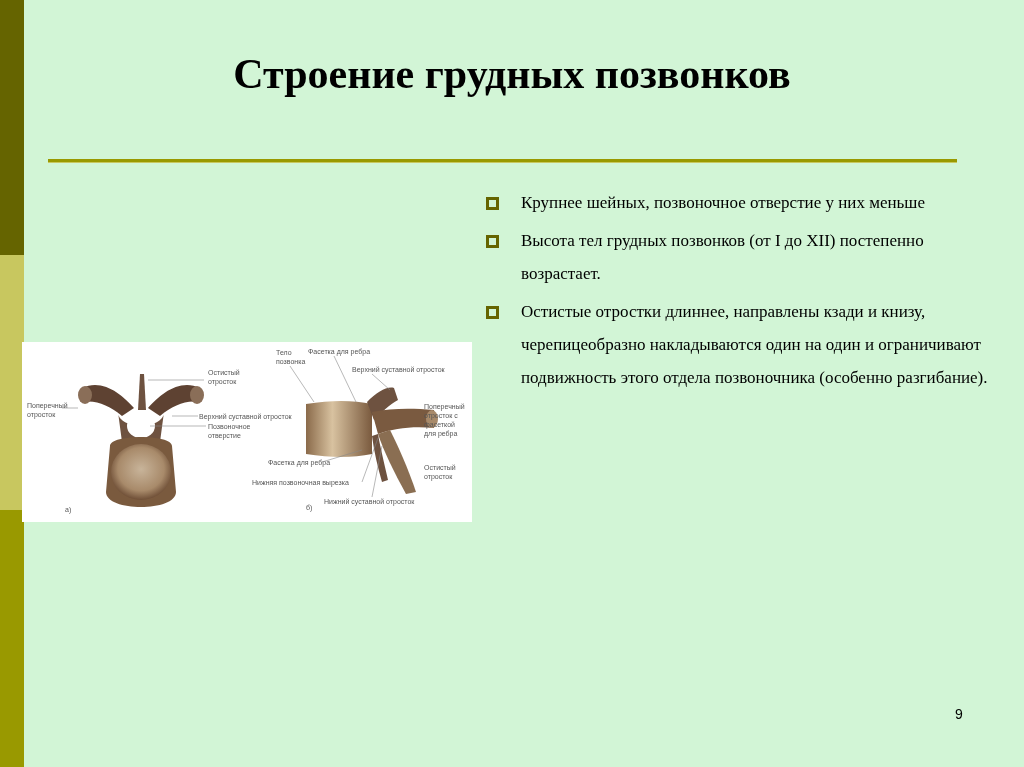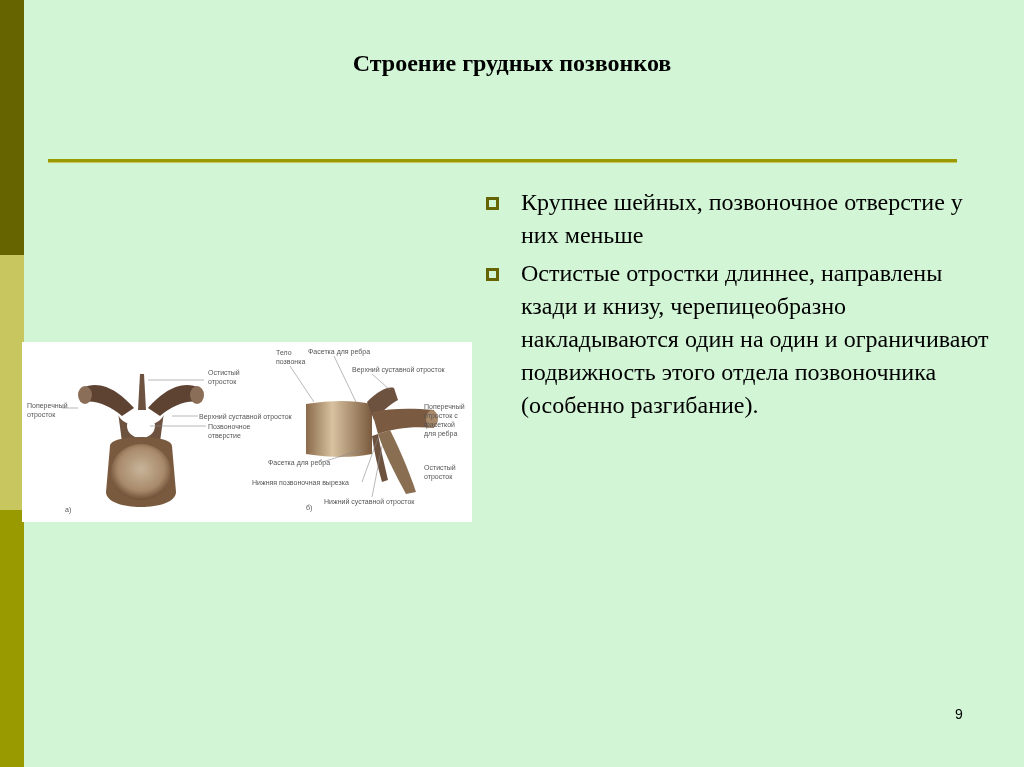--- a/index.html
+++ b/index.html
@@ -2,27 +2,27 @@
 <html><head>
 <meta charset="utf-8">
 <style>
   html, body { margin: 0; padding: 0; }
   body { width: 1024px; height: 767px; position: relative; overflow: hidden; background: #d2f5d6; font-family: "Liberation Serif", serif; }
   .sidebar { position: absolute; left: 0; top: 0; width: 24px; height: 767px; }
   .sb { position: absolute; left: 0; width: 24px; }
   .sb1 { top: 0; height: 255px; background: #656400; }
   .sb2 { top: 255px; height: 255px; background: #c8c75f; }
   .sb3 { top: 510px; height: 257px; background: #999900; }
-  .title { position: absolute; left: 0; top: 50px; width: 1024px; text-align: center; font-size: 24px; font-weight: bold; color: #000; }
+  .title { position: absolute; left: 0; top: 50px; width: 1024px; text-align: center; font-size: 42px; font-weight: bold; color: #000; }
   .divider { position: absolute; left: 48px; top: 159px; width: 909px; height: 3px; background: #999900; border-bottom: 1px solid #c8c75f; }
   .figure { position: absolute; left: 22px; top: 342px; width: 450px; height: 180px; background: #fff; }
   .figure svg { position: absolute; left: 0; top: 0; }
   .lbl { font-family: "Liberation Sans", sans-serif; font-size: 7px; fill: #555; }
   .bullets { position: absolute; left: 484px; top: 186px; width: 520px; margin: 0; padding: 0; list-style: none; }
-  .bullets li { position: relative; padding-left: 37px; font-size: 24px; line-height: 33px; color: #000; margin-bottom: 5px; }
+  .bullets li { position: relative; padding-left: 37px; font-size: 17px; line-height: 33px; color: #000; margin-bottom: 5px; }
   .bullet-icon { position: absolute; left: 2px; top: 11px; width: 7px; height: 7px; border: 3px solid #656400; background: transparent; }
   .page-num { position: absolute; left: 955px; top: 706px; font-family: "Liberation Sans", sans-serif; font-size: 14px; color: #000; }
 </style>
 </head>
 <body>
 
 <div class="sidebar">
   <div class="sb sb1"></div>
   <div class="sb sb2"></div>
   <div class="sb sb3"></div>
@@ -108,17 +108,21 @@
   </svg>
 </div>
 
 <ul class="bullets">
   <li>
     <span class="bullet-icon"></span>
     <span>Крупнее шейных, позвоночное отверстие у них меньше</span>
   </li>
   <li>
     <span class="bullet-icon"></span>
+    <span> Высота тел грудных позвонков (от I до XII) постепенно возрастает.</span>
+  </li>
+  <li>
+    <span class="bullet-icon"></span>
     <span> Остистые отростки длиннее, направлены кзади и книзу, черепицеобразно накладываются один на один и ограничивают подвижность этого отдела позвоночника (особенно разгибание).</span>
   </li>
 </ul>
 
 <div class="page-num">9</div>
 
 </body></html>

